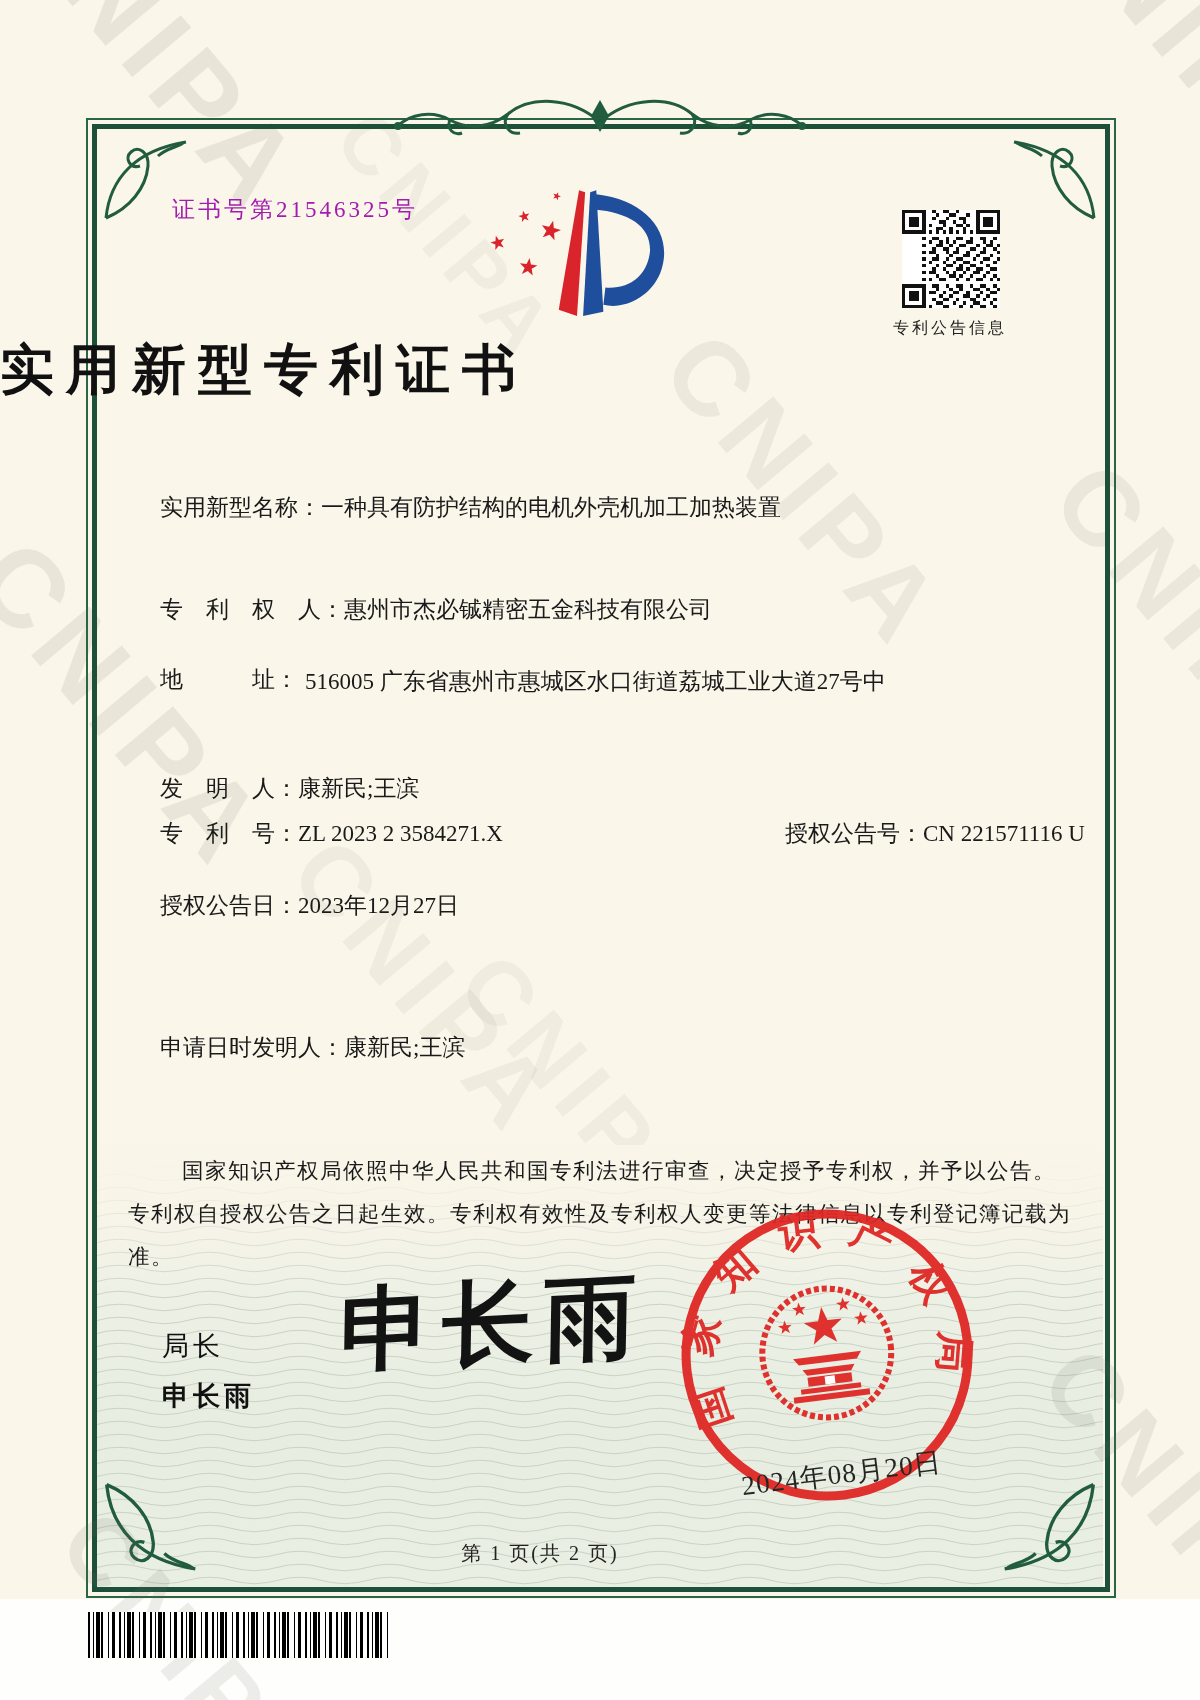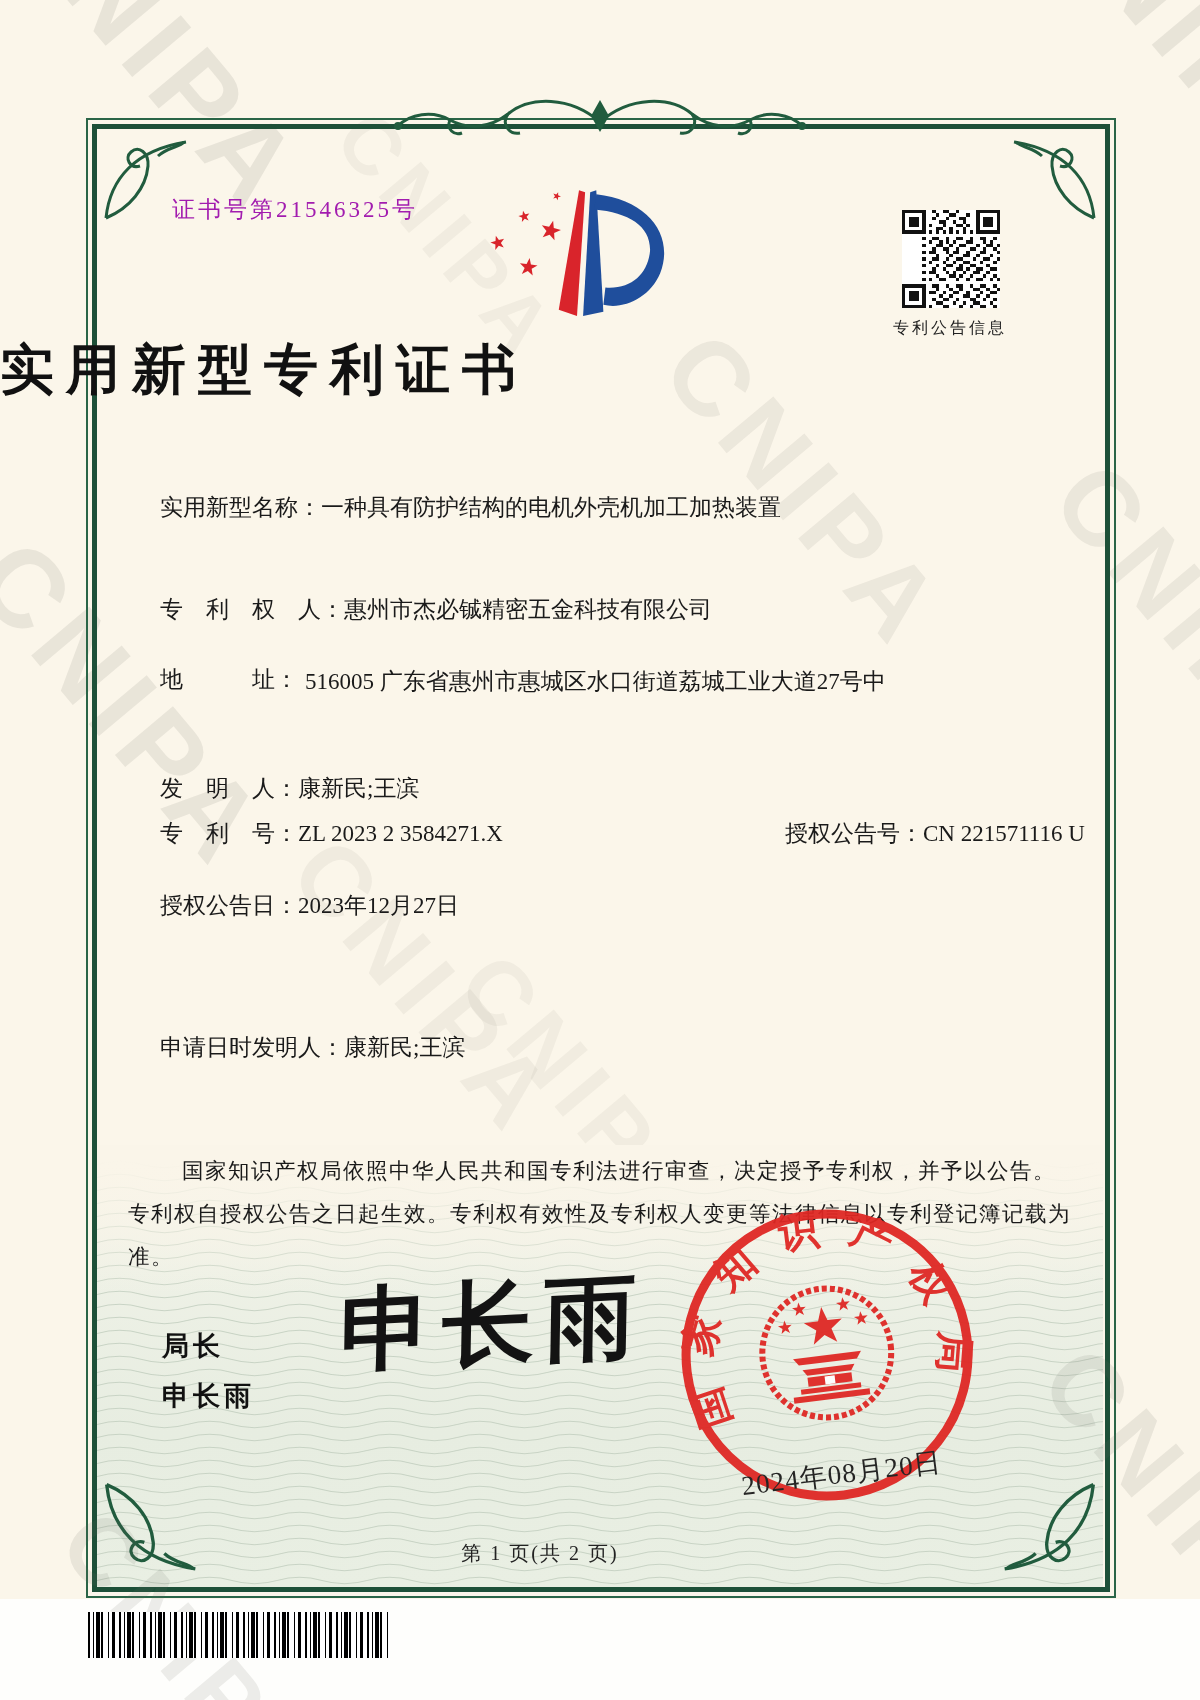--- a/index.html
+++ b/index.html
@@ -38,21 +38,21 @@
   .addr-row{display:flex;align-items:flex-start;}
   .addr-lab{flex:0 0 145px;}
   .addr-lines{line-height:35px;}
   .cont-mark{font-size:17px;letter-spacing:2px;margin-left:42px;font-weight:700;}
   .col2{position:absolute;left:625px;top:0;}
 
   .legal{position:absolute;left:128px;top:1150px;width:948px;font-size:21.5px;line-height:43px;
       letter-spacing:1.5px;color:#1a1a1a;z-index:6;}
   .legal .l1{text-indent:54px;}
 
-  .director-title{position:absolute;left:162px;top:1328px;font-size:27px;font-weight:700;
+  .director-title{position:absolute;left:162px;top:1328px;font-size:27px;font-weight:400;
       font-family:"Liberation Sans","DejaVu Sans",sans-serif;color:#111;z-index:6;letter-spacing:4px;}
   .director-name{position:absolute;left:162px;top:1378px;font-size:27px;font-weight:700;
       font-family:"Liberation Sans","DejaVu Sans",sans-serif;color:#111;z-index:6;letter-spacing:4px;}
   .signature{position:absolute;left:340px;top:1262px;font-size:92px;font-weight:700;
       color:#131313;letter-spacing:10px;transform:rotate(-3deg) skewX(-4deg);z-index:6;}
 
   .seal{position:absolute;left:676px;top:1204px;width:302px;height:302px;
       transform:rotate(-7deg);z-index:7;opacity:.94;}
 
   .page-info{position:absolute;left:420px;top:1540px;width:240px;text-align:center;

